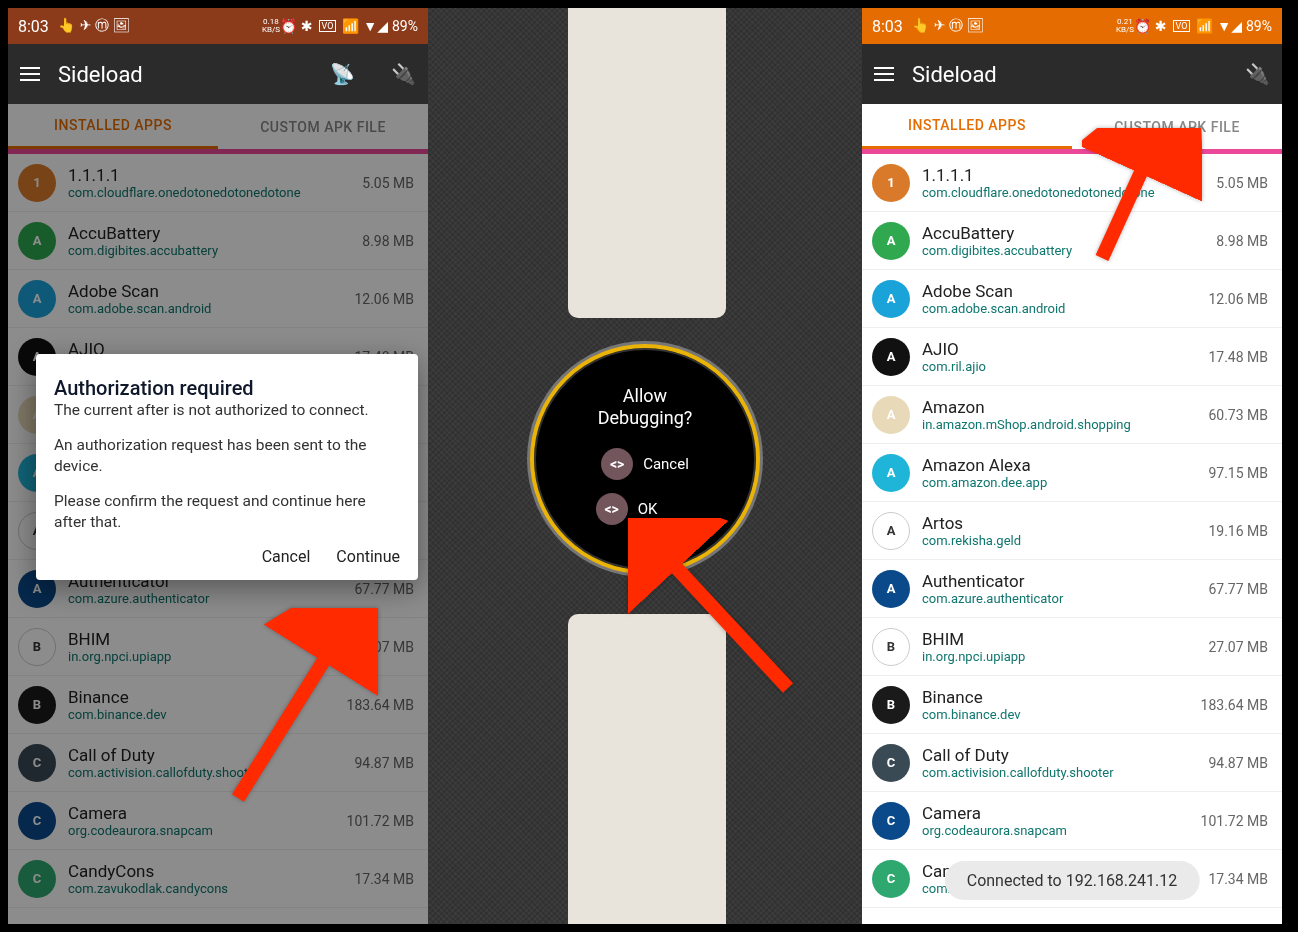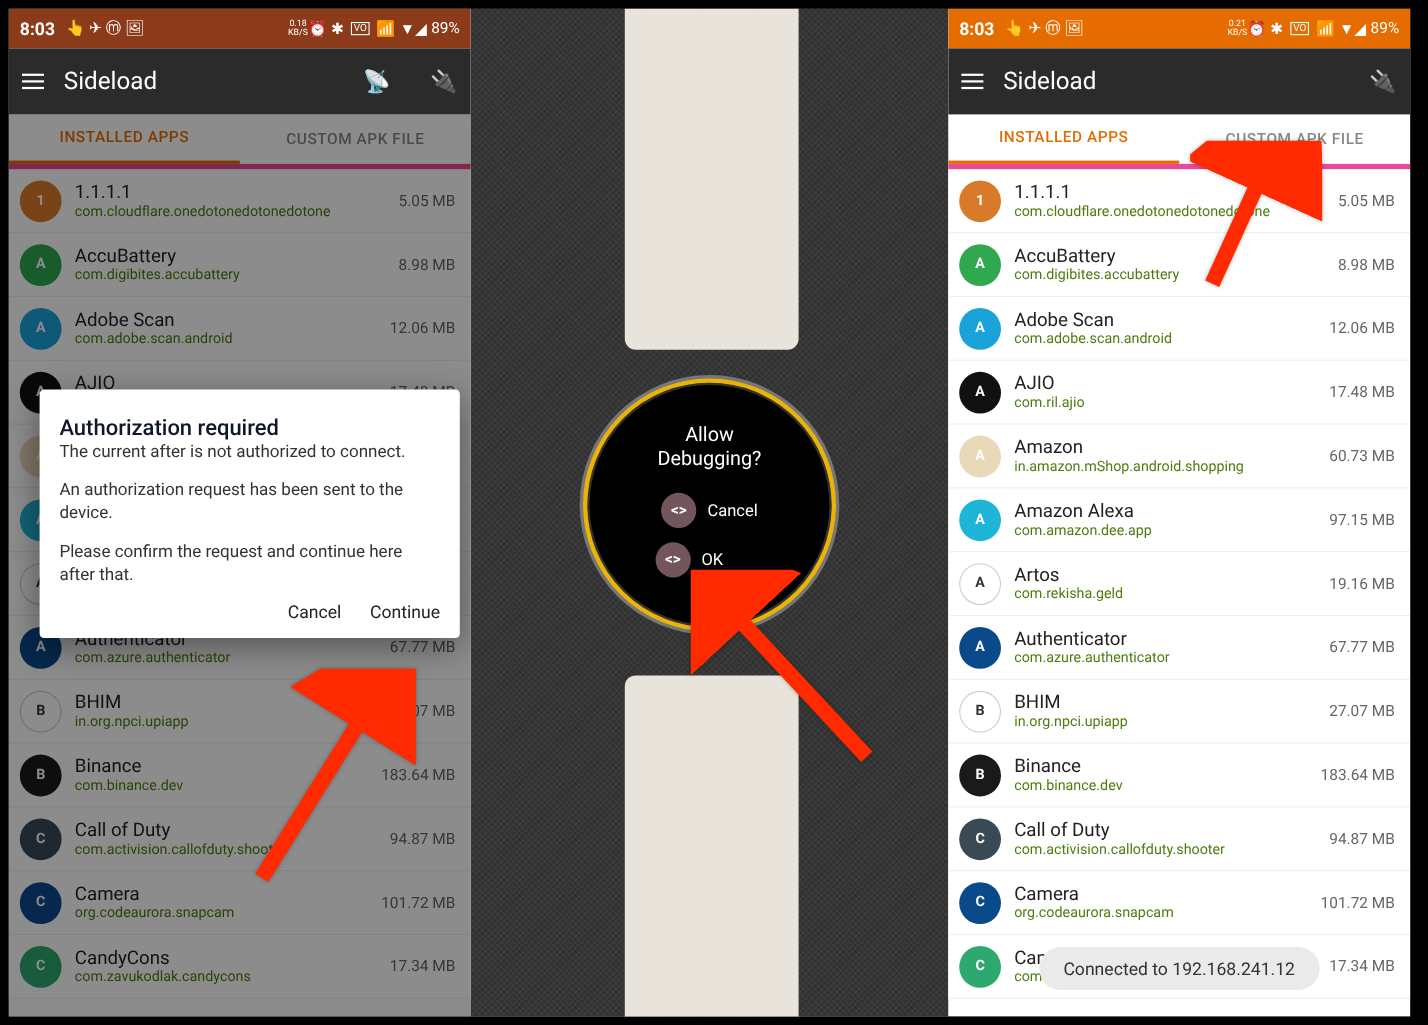--- a/index.html
+++ b/index.html
@@ -2,38 +2,38 @@
 <html><head>
 <meta charset="utf-8">
 <style>
 * { margin:0; padding:0; box-sizing:border-box; font-family: Roboto, Arial, sans-serif; }
 body { background:#000; width:1298px; height:932px; overflow:hidden; position:relative; }
 .frame { background:#000; padding:8px; width:1298px; height:932px; display:flex; }
 .panel { position:relative; overflow:hidden; }
 .phone { width:420px; height:916px; background:#fff; }
 .watchcol { width:434px; height:916px; background:#7a7a7a; position:relative; }
 .statusbar { height:36px; display:flex; align-items:center; color:#fff; font-size:14px; padding:0 10px; }
-.statusbar .time { font-weight:700; font-size:16px; }
+.statusbar .time { font-weight:400; font-size:16px; }
 .statusbar .spacer { flex:1; }
 .statusbar .icons { display:flex; align-items:center; gap:6px; font-size:14px; }
 .sb-brown { background:#8b3a1a; }
 .sb-orange { background:#e56c00; }
 .appbar { height:60px; background:#2b2b2b; display:flex; align-items:center; color:#fff; padding:0 12px; gap:18px; }
 .appbar .title { font-size:22px; font-weight:400; flex:1; }
 .hamburger { display:flex; flex-direction:column; gap:4px; cursor:pointer; }
 .hamburger span { width:20px; height:2px; background:#fff; }
 .tabs { height:50px; display:flex; border-bottom:5px solid #ec4899; }
 .tab { flex:1; display:flex; align-items:center; justify-content:center; font-size:14px; font-weight:500; color:#888; letter-spacing:.5px; }
 .tab.active { color:#e56c00; border-bottom:3px solid #e56c00; }
 .list { background:#fff; }
 .row { display:flex; align-items:center; padding:8px 14px 8px 10px; border-bottom:1px solid #eee; height:58px; }
 .row .ico { width:38px; height:38px; border-radius:19px; background:#ccc; flex-shrink:0; margin-right:12px; display:flex; align-items:center; justify-content:center; color:#fff; font-weight:bold; font-size:13px; }
 .row .meta { flex:1; min-width:0; }
 .row .name { font-size:17px; color:#222; font-weight:400; white-space:nowrap; overflow:hidden; text-overflow:ellipsis;}
-.row .pkg { font-size:13px; color:#4d7c0f; white-space:nowrap; overflow:hidden; text-overflow:ellipsis;}
+.row .pkg { font-size:13px; color:#0f766e; white-space:nowrap; overflow:hidden; text-overflow:ellipsis;}
 .row .size { font-size:14px; color:#666; margin-left:8px; white-space:nowrap; }
 .dim { position:absolute; inset:0; background:rgba(0,0,0,.45); }
 .dialog { position:absolute; left:28px; right:10px; top:346px; background:#fff; border-radius:4px; padding:22px 18px 14px 18px; box-shadow:0 8px 30px rgba(0,0,0,.4); }
 .dialog h3 { color:#0f172a; font-size:20px; font-weight:500; margin-bottom:0; }
 .dialog p { font-size:15.5px; color:#333; line-height:1.35; margin-bottom:14px; }
 .dialog .actions { display:flex; justify-content:flex-end; gap:26px; margin-top:8px; }
 .dialog .actions span { font-size:16px; color:#222; font-weight:400; cursor:pointer; }
 .redArrow { filter: drop-shadow(0 0 2px rgba(0,0,0,.3)); }
 
 .fabric { position:absolute; inset:0; background:

